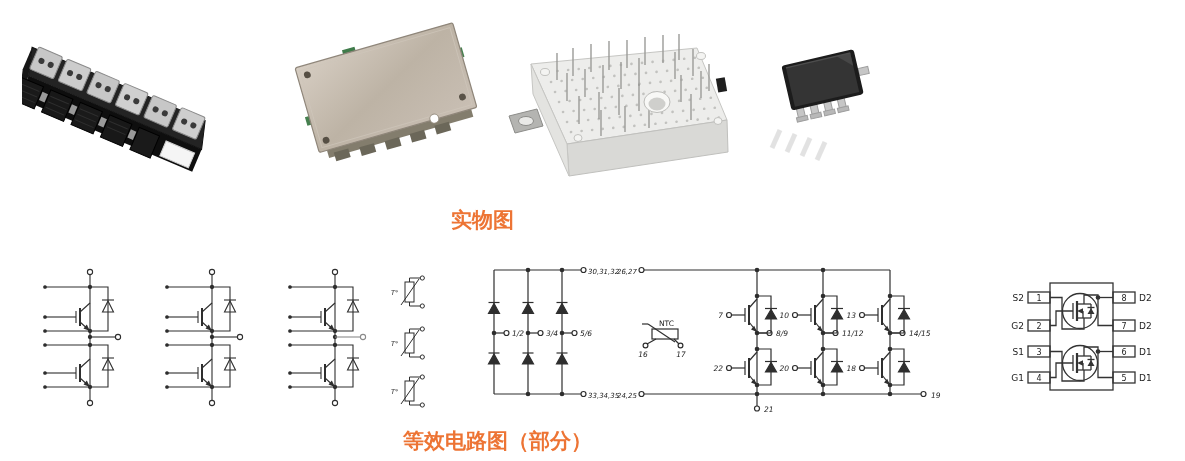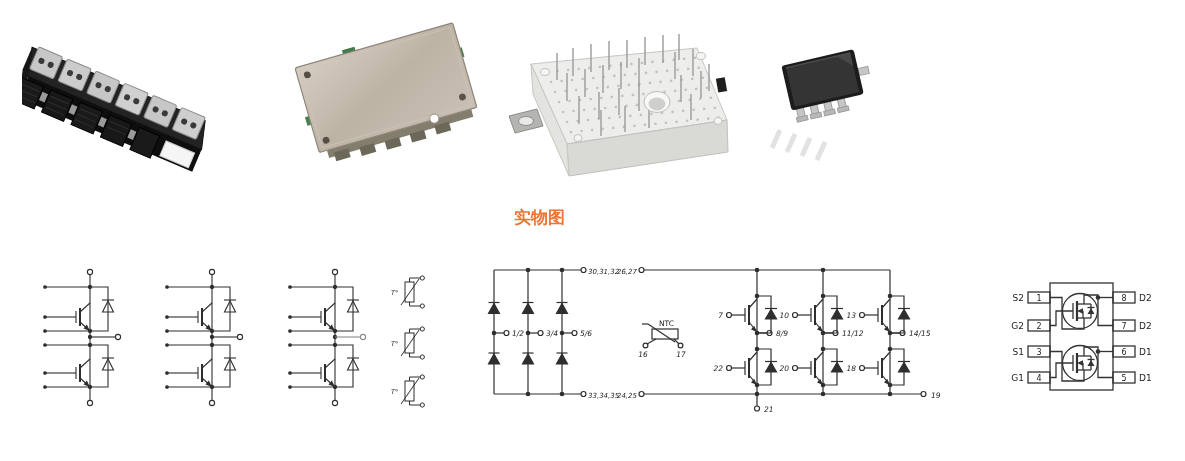--- a/index.html
+++ b/index.html
@@ -1,21 +1,21 @@
 <!DOCTYPE html>
 <html><head>
 <meta charset="utf-8">
 <style>
   html,body{margin:0;padding:0;background:#fff;}
   .stage{position:relative;width:1185px;height:461px;background:#ffffff;overflow:hidden;
          font-family:"DejaVu Sans","Liberation Sans",sans-serif;}
   .abs{position:absolute;}
   .caption{position:absolute;color:#ED7434;font-weight:600;text-align:center;
            font-family:"DejaVu Sans","Liberation Sans",sans-serif;}
-  .caption.c1{left:400px;top:206px;width:165px;font-size:17px;text-align:right;}
+  .caption.c1{left:400px;top:206px;width:165px;font-size:21px;}
   .caption.c2{left:385px;top:427px;width:225px;font-size:21px;}
   svg{display:block;}
   svg text{font-family:"DejaVu Sans","Liberation Sans",sans-serif;fill:#222;}
   .pin-t{font-size:7.5px;font-style:italic;}
   .pin-s{font-size:7px;font-style:italic;}
   .upr{font-size:7.5px;}
   .mos-l{font-size:9px;}
   .mos-n{font-size:8px;}
   .therm-t{font-size:6.5px;font-style:italic;}
 </style>
@@ -588,14 +588,15 @@
         <line x1="80" y1="86" x2="80" y2="93"></line>
       <line x1="88" y1="79" x2="88" y2="93"></line>
       <line x1="84.5" y1="82.5" x2="91.5" y2="82.5"></line>
       <polygon points="88,83 84.5,89 91.5,89" fill="#333" stroke="none"></polygon>
       <polyline points="81,79 81,70 95,70 95,100.5 110,100.5"></polyline>
       <line x1="110" y1="74.5" x2="95" y2="74.5"></line>
         <circle cx="95" cy="74.5" r="1.7" fill="#333"></circle>
     </g>
   </svg>
 
+  <div class="caption c2">等效电路图（部分）</div>
 
 </div>
 
 </body></html>

